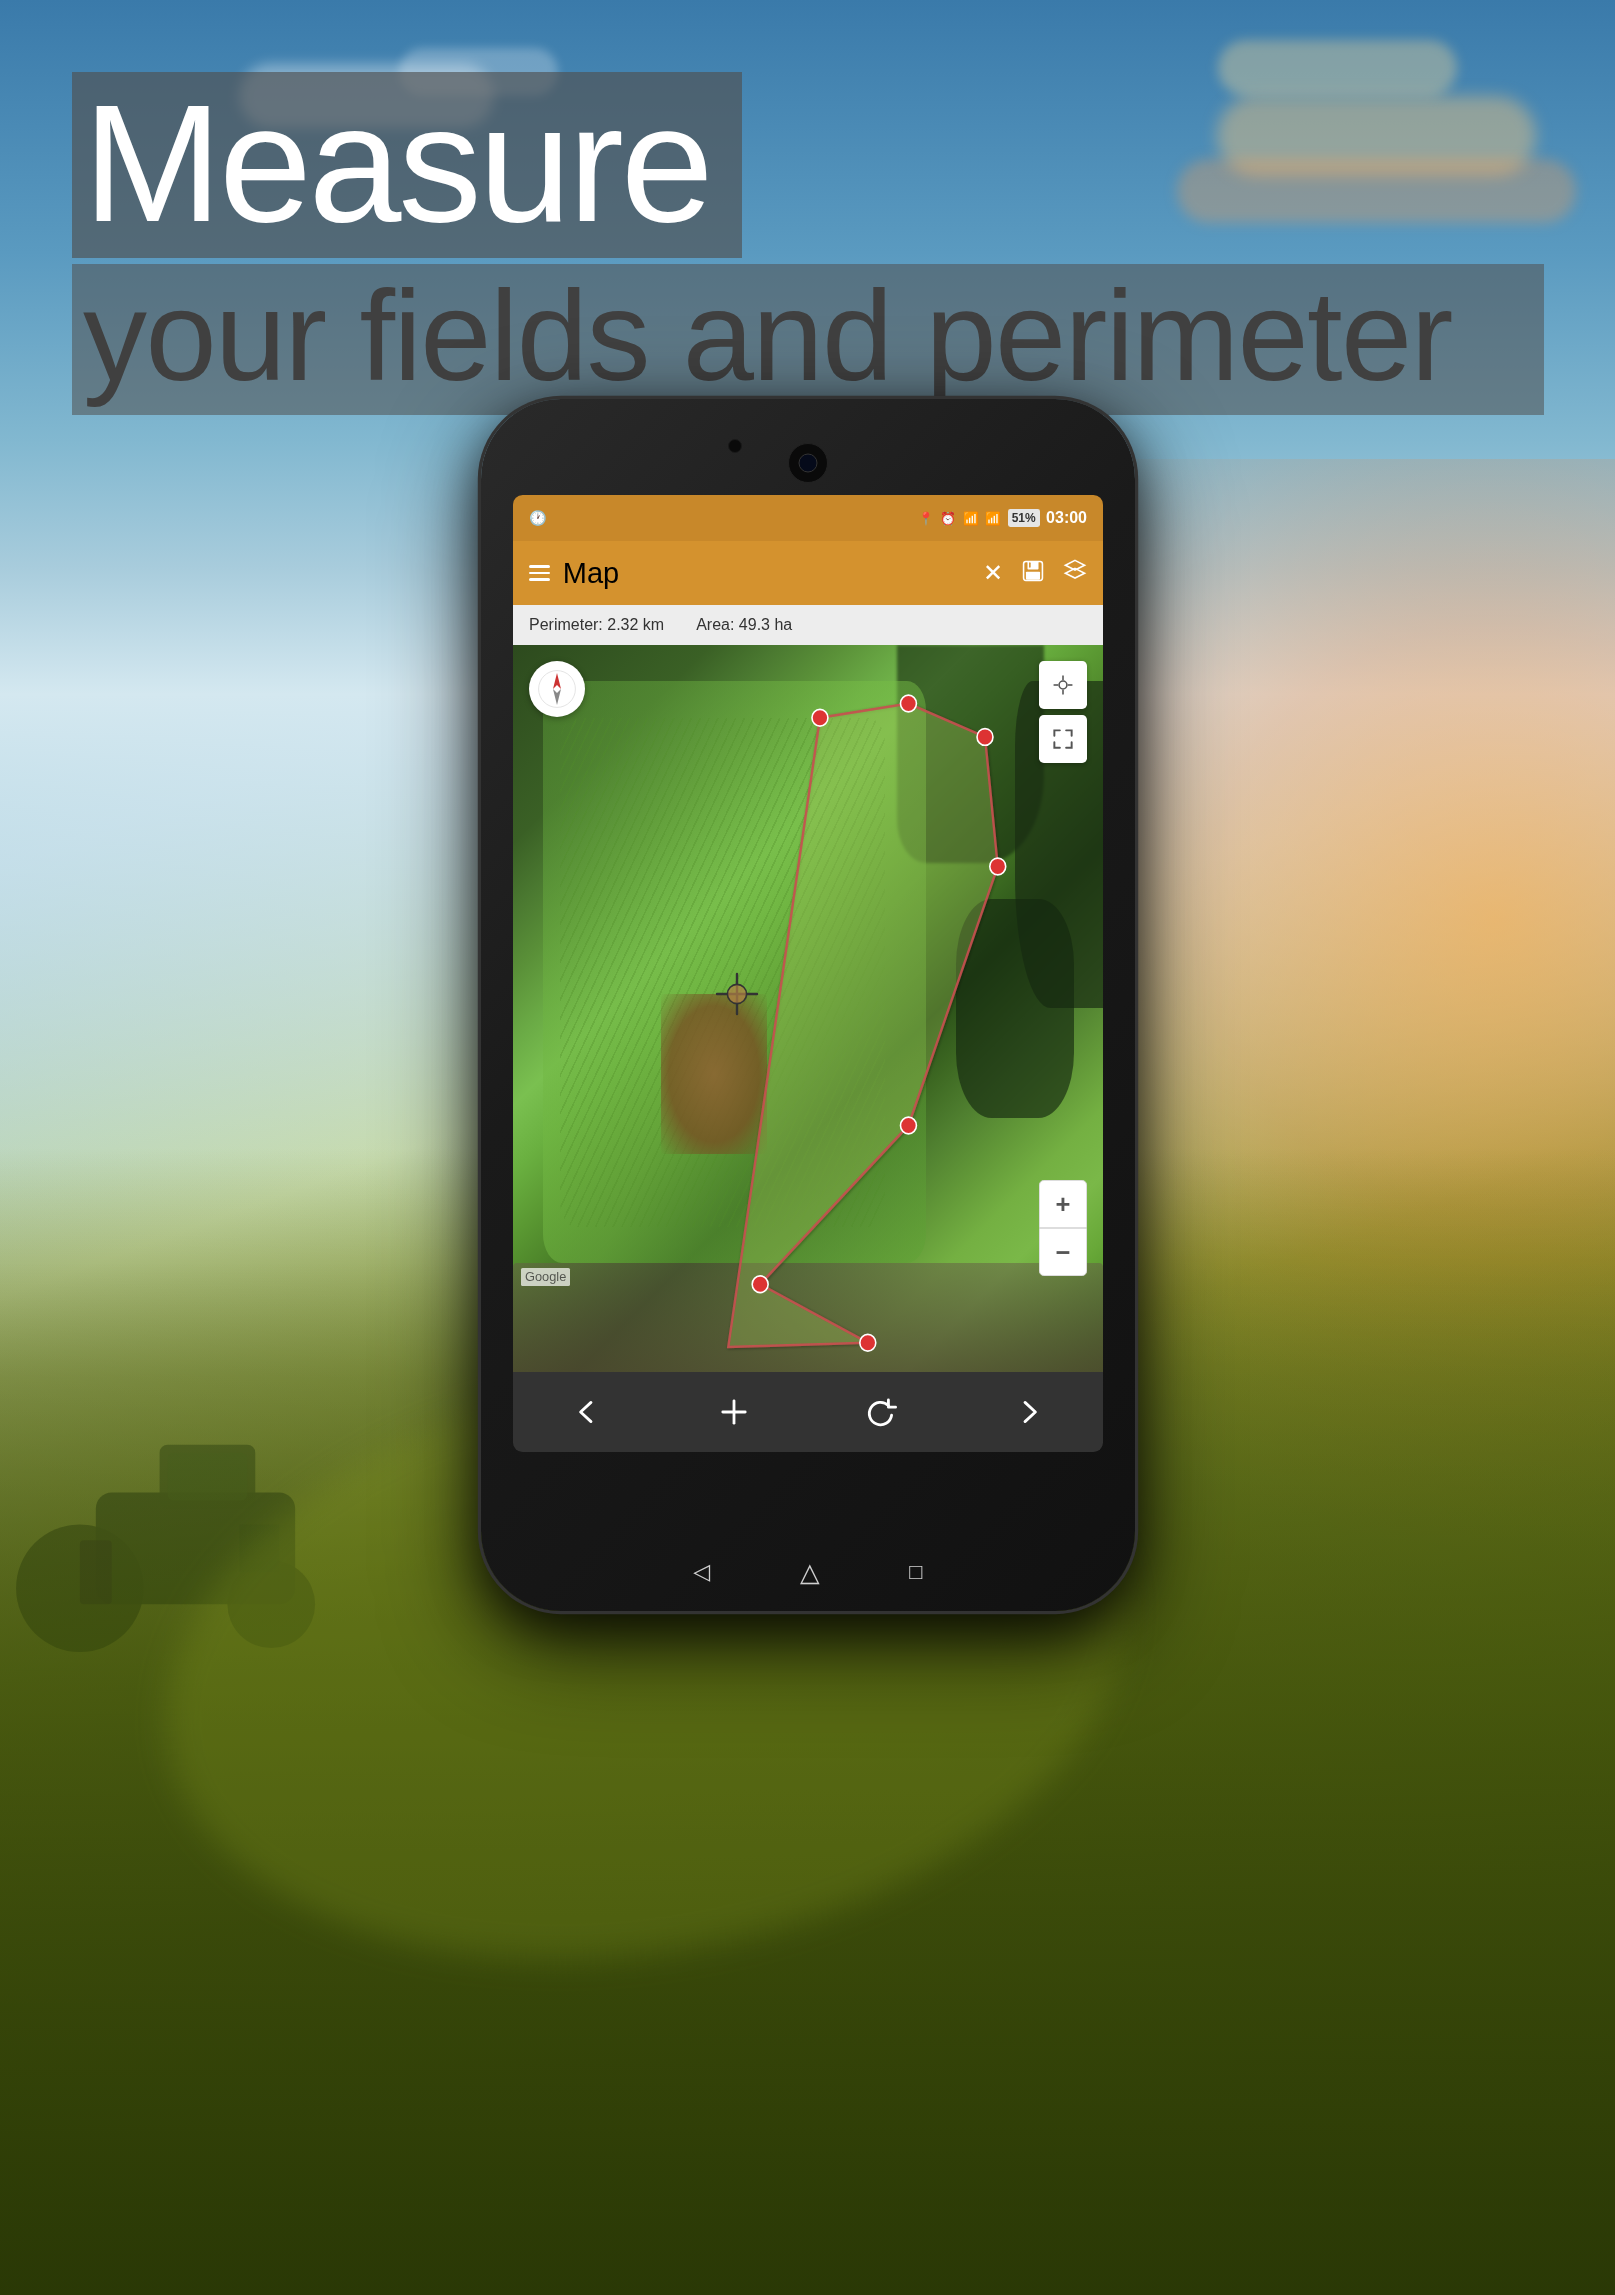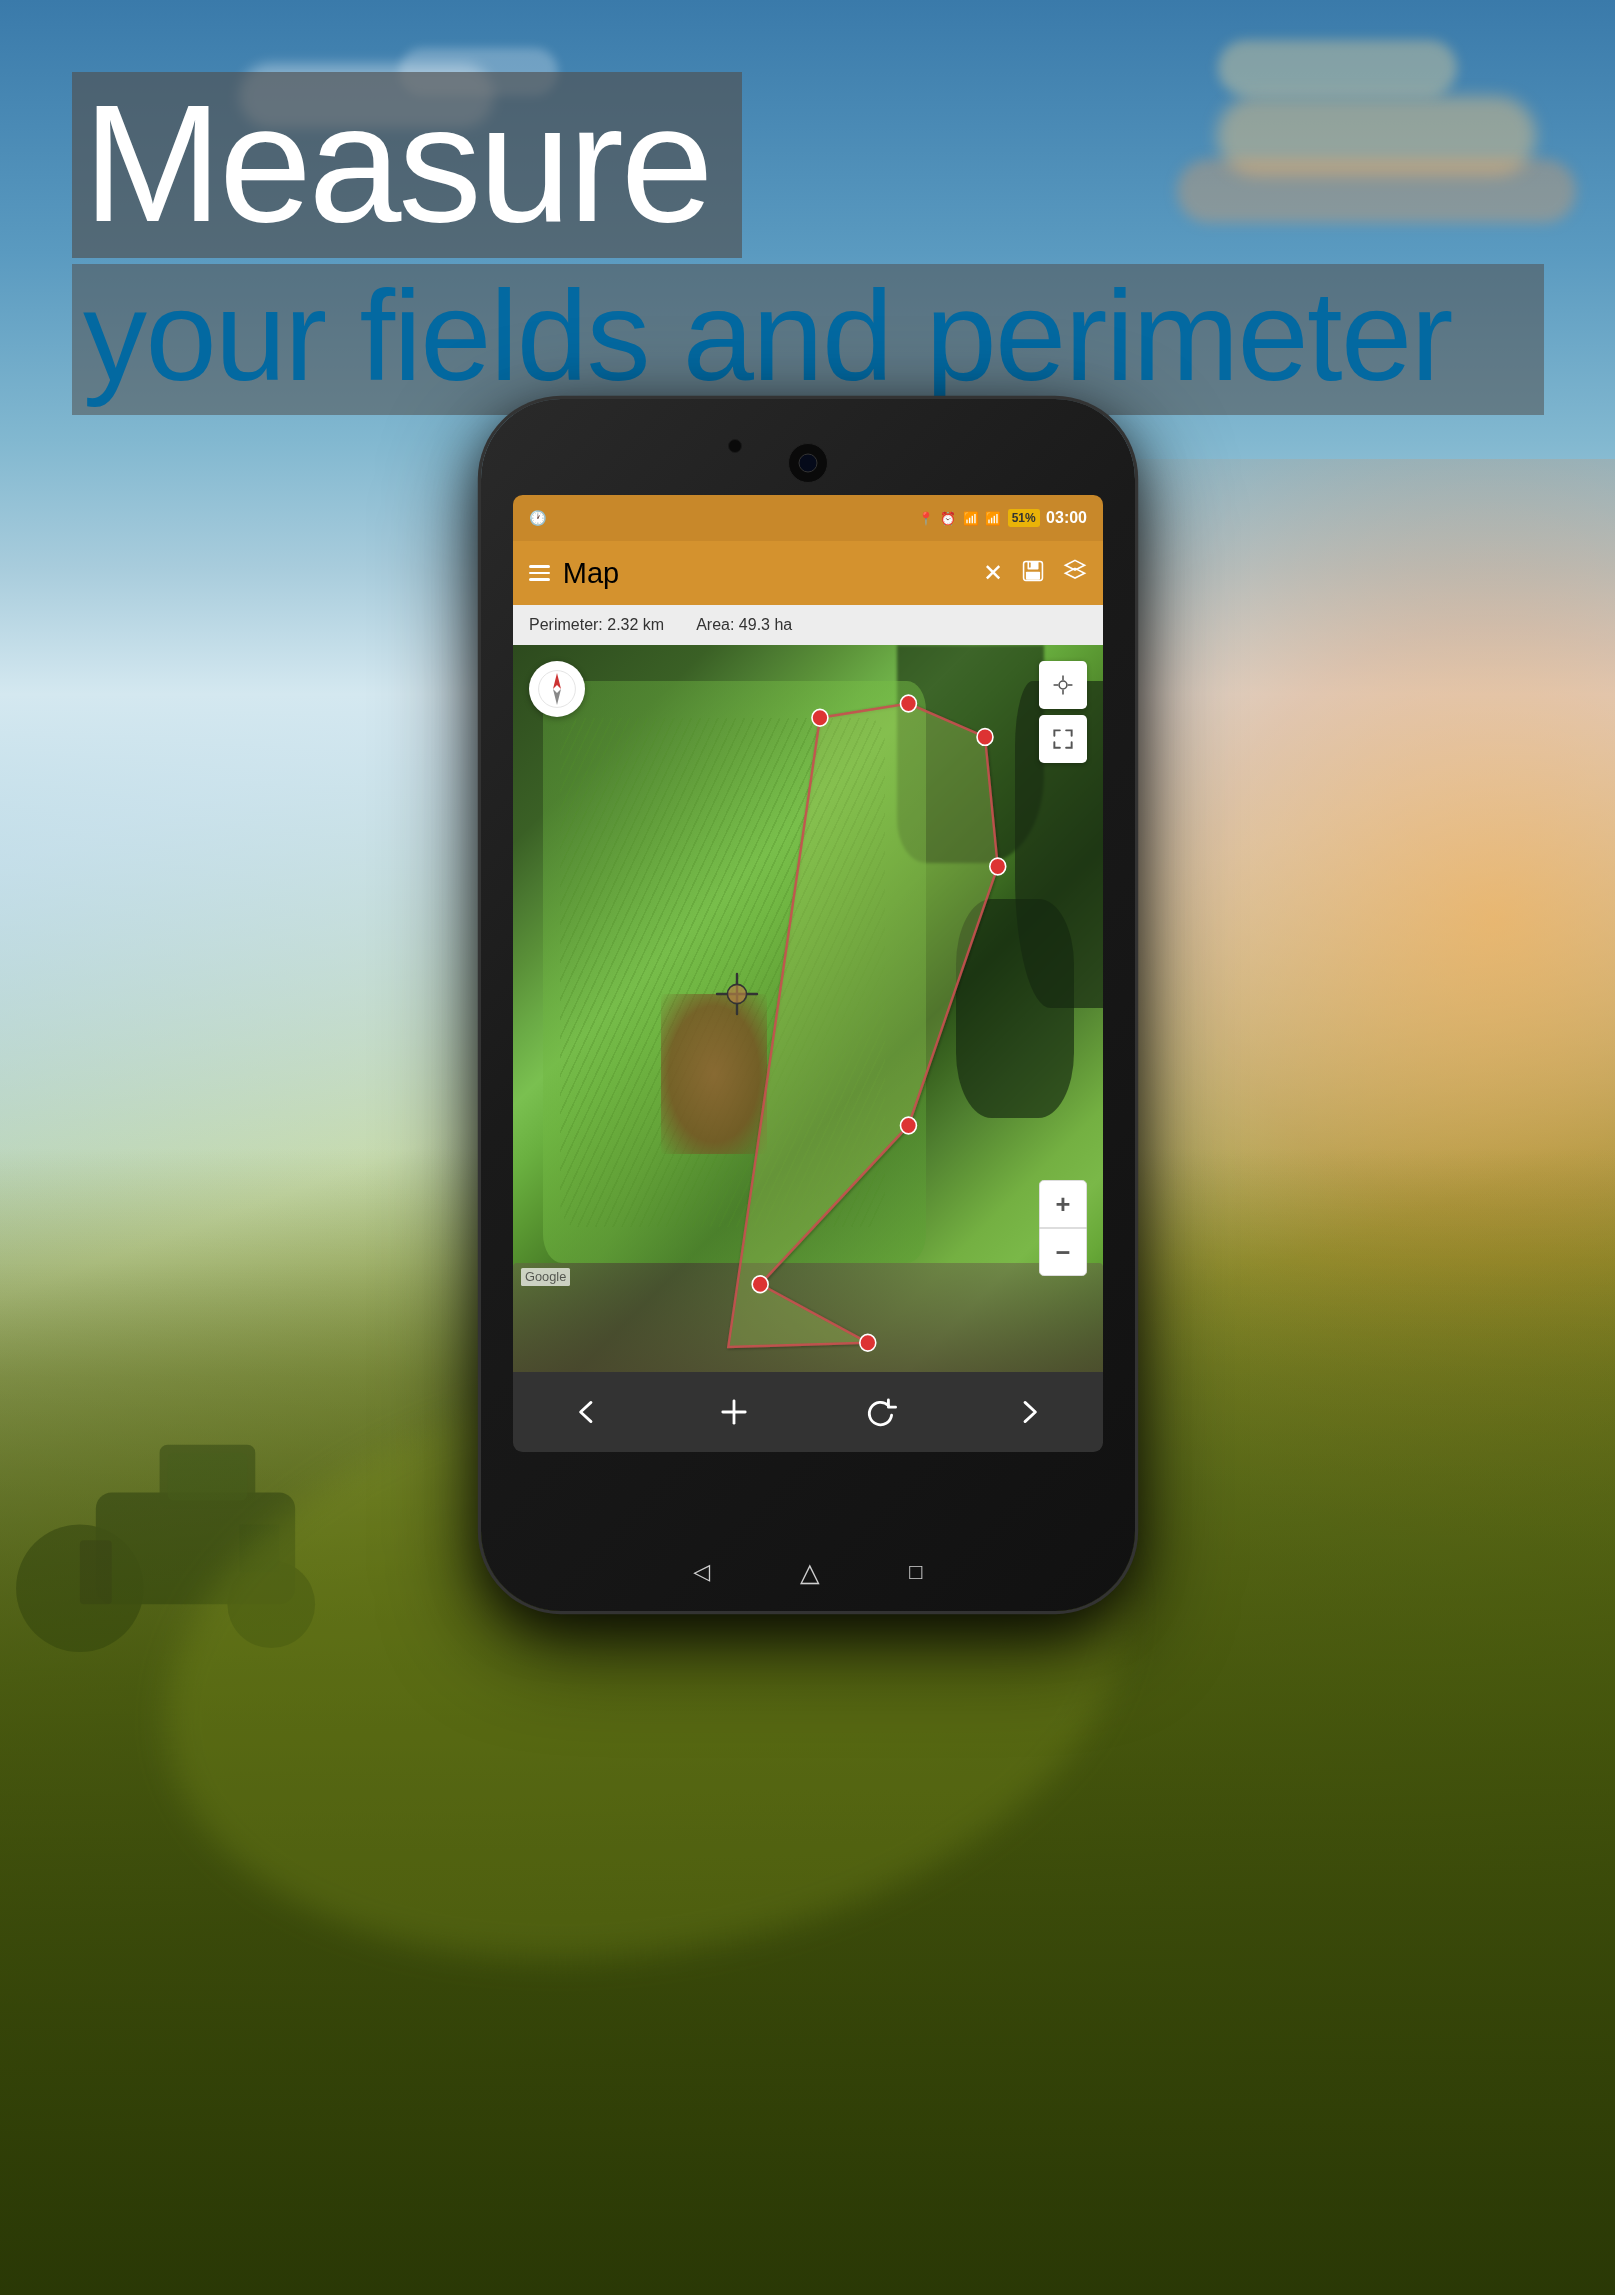--- a/index.html
+++ b/index.html
@@ -102,21 +102,21 @@
 
     .title-subtitle-box {
       display: block;
       background: rgba(80, 80, 80, 0.55);
       padding: 8px 16px 14.3px 11px;
     }
 
     .title-subtitle {
       font-size: 128px;
       font-weight: 200;
-      color: #0369a1;
+      color: #404040;
       letter-spacing: -1.6px;
       line-height: 1;
       font-family: 'Arial', sans-serif;
     }
 
     
     .phone-wrapper {
       position: absolute;
       top: 399px;
       left: 50%;
@@ -175,21 +175,21 @@
       font-size: 14.3px;
       color: white;
     }
 
     .status-icon {
       color: white;
       font-size: 14.3px;
     }
 
     .battery-box {
-      background: #eab308;
+      background: #e5e5e5;
       color: #333;
       font-size: 12px;
       padding: 1.6px 4px;
       border-radius: 2.4px;
       font-weight: bold;
     }
 
     
     .app-bar {
       position: absolute;

